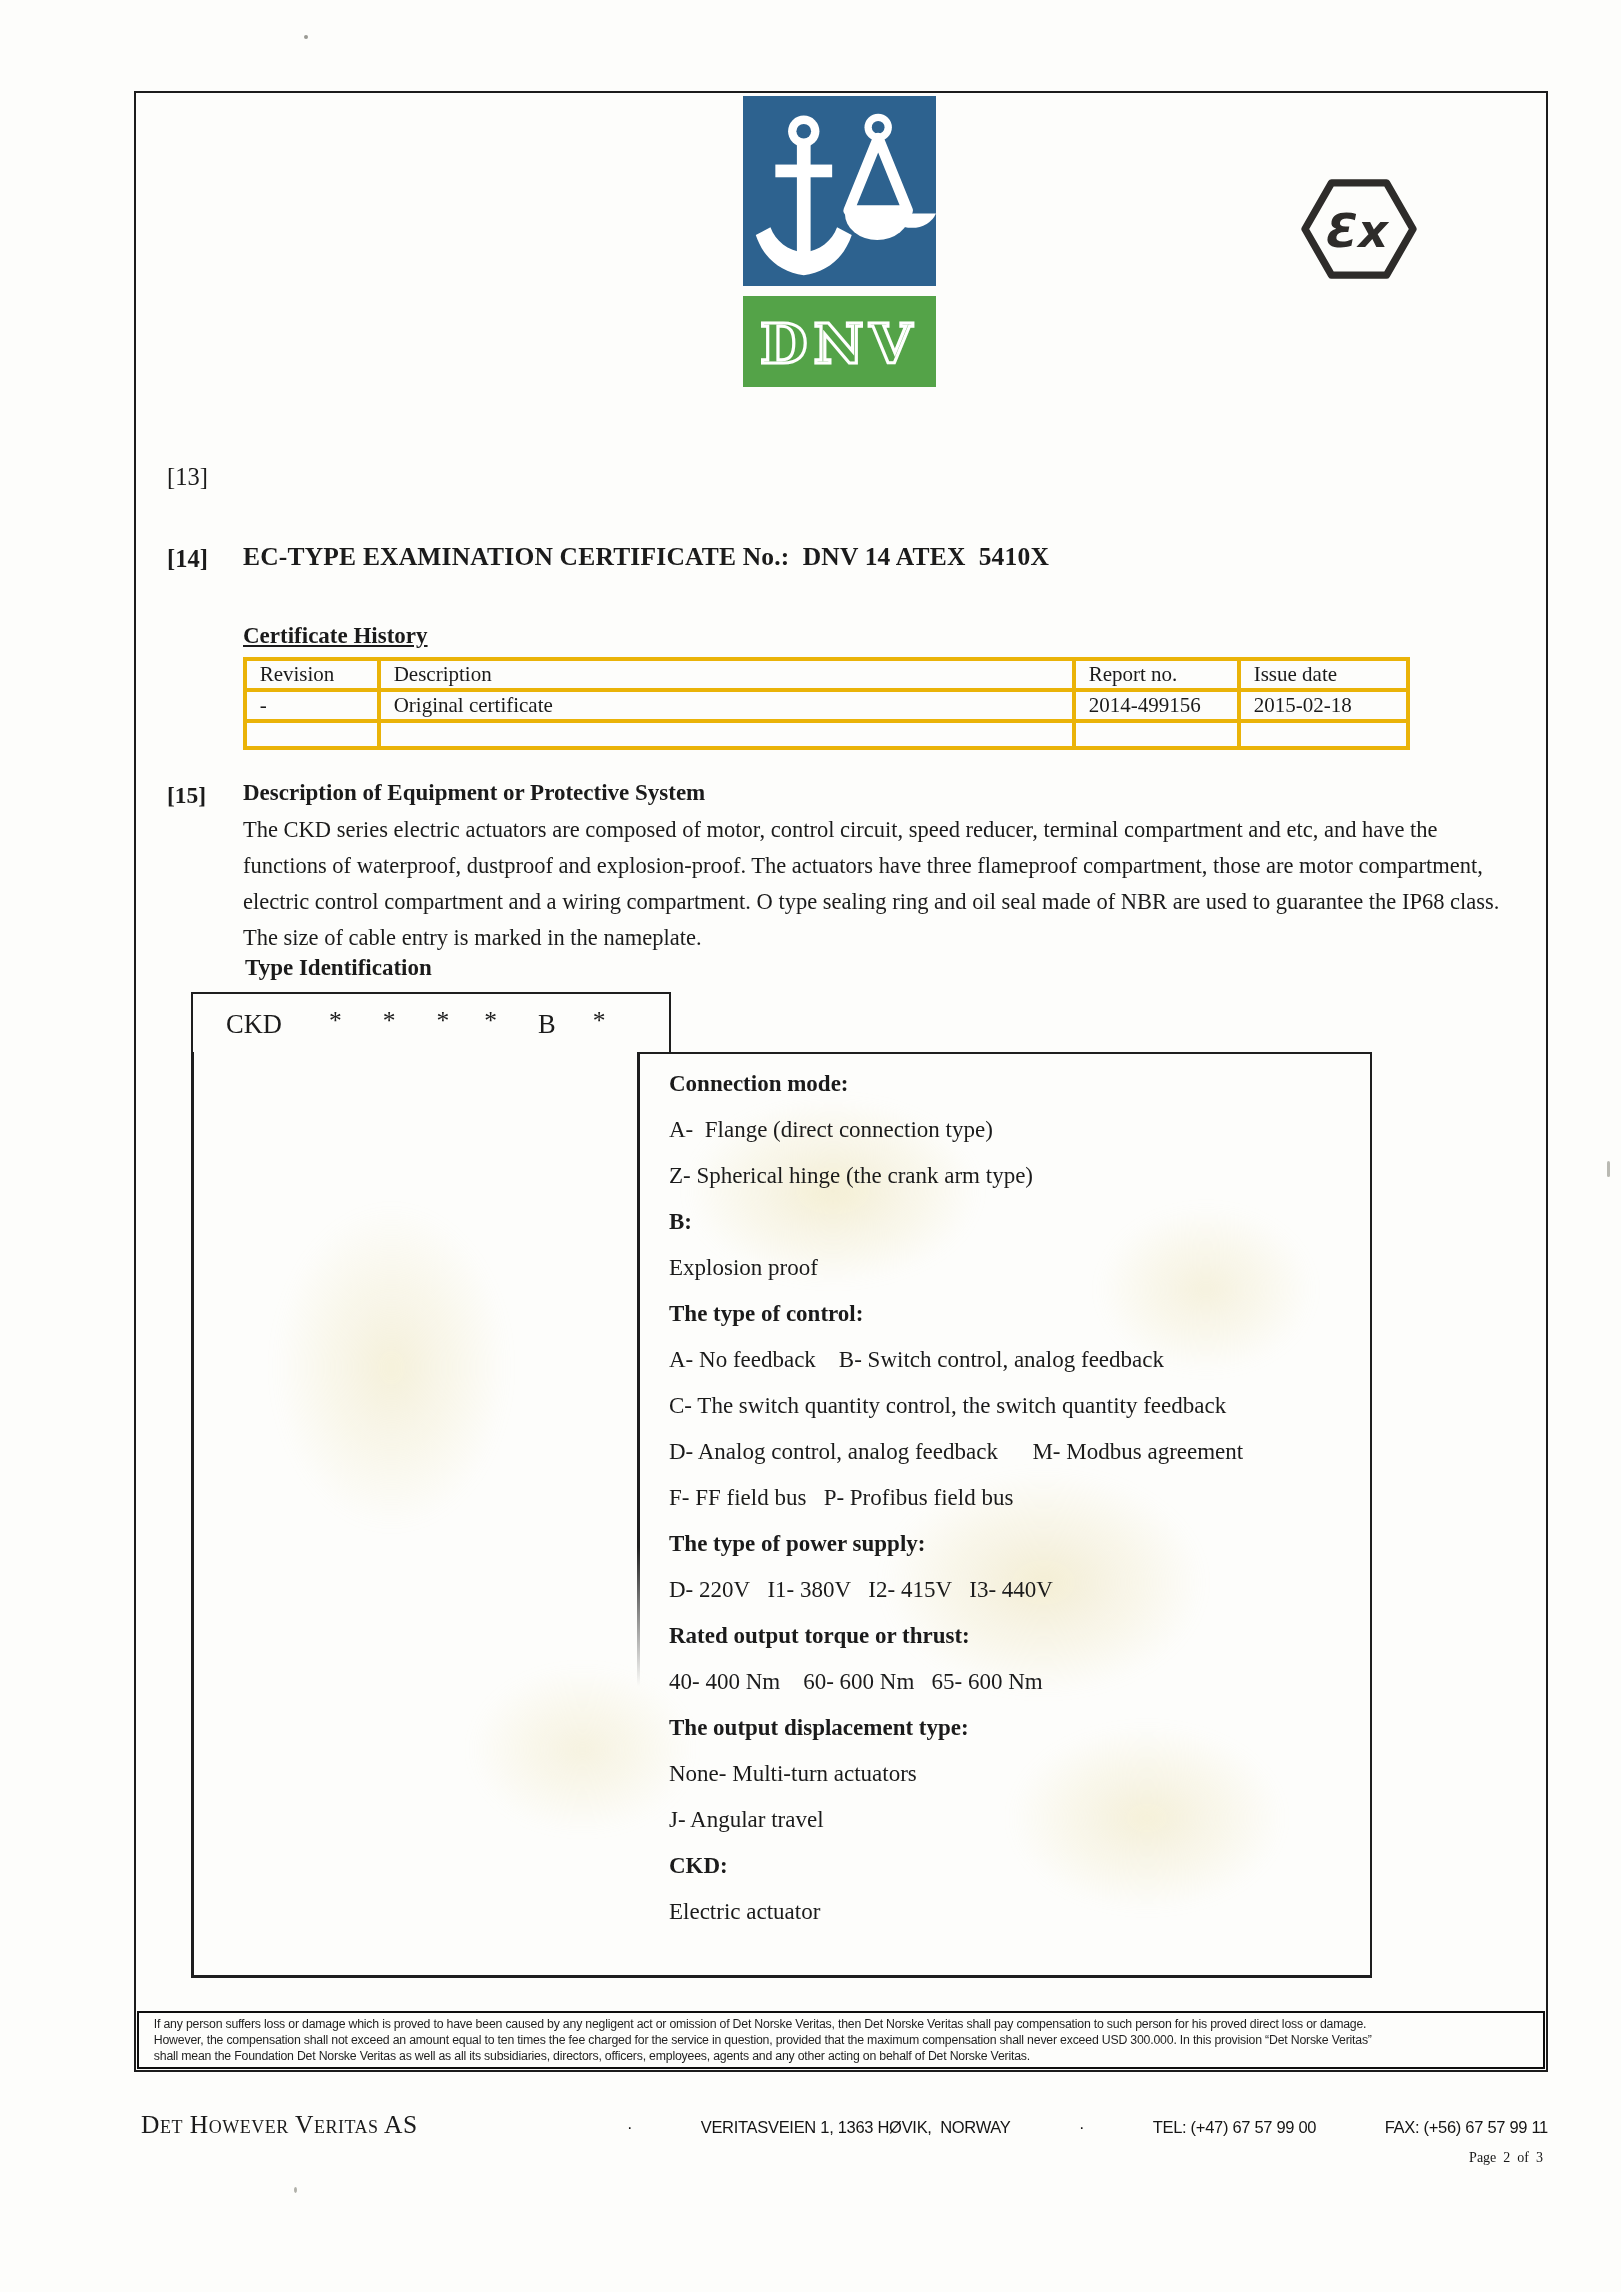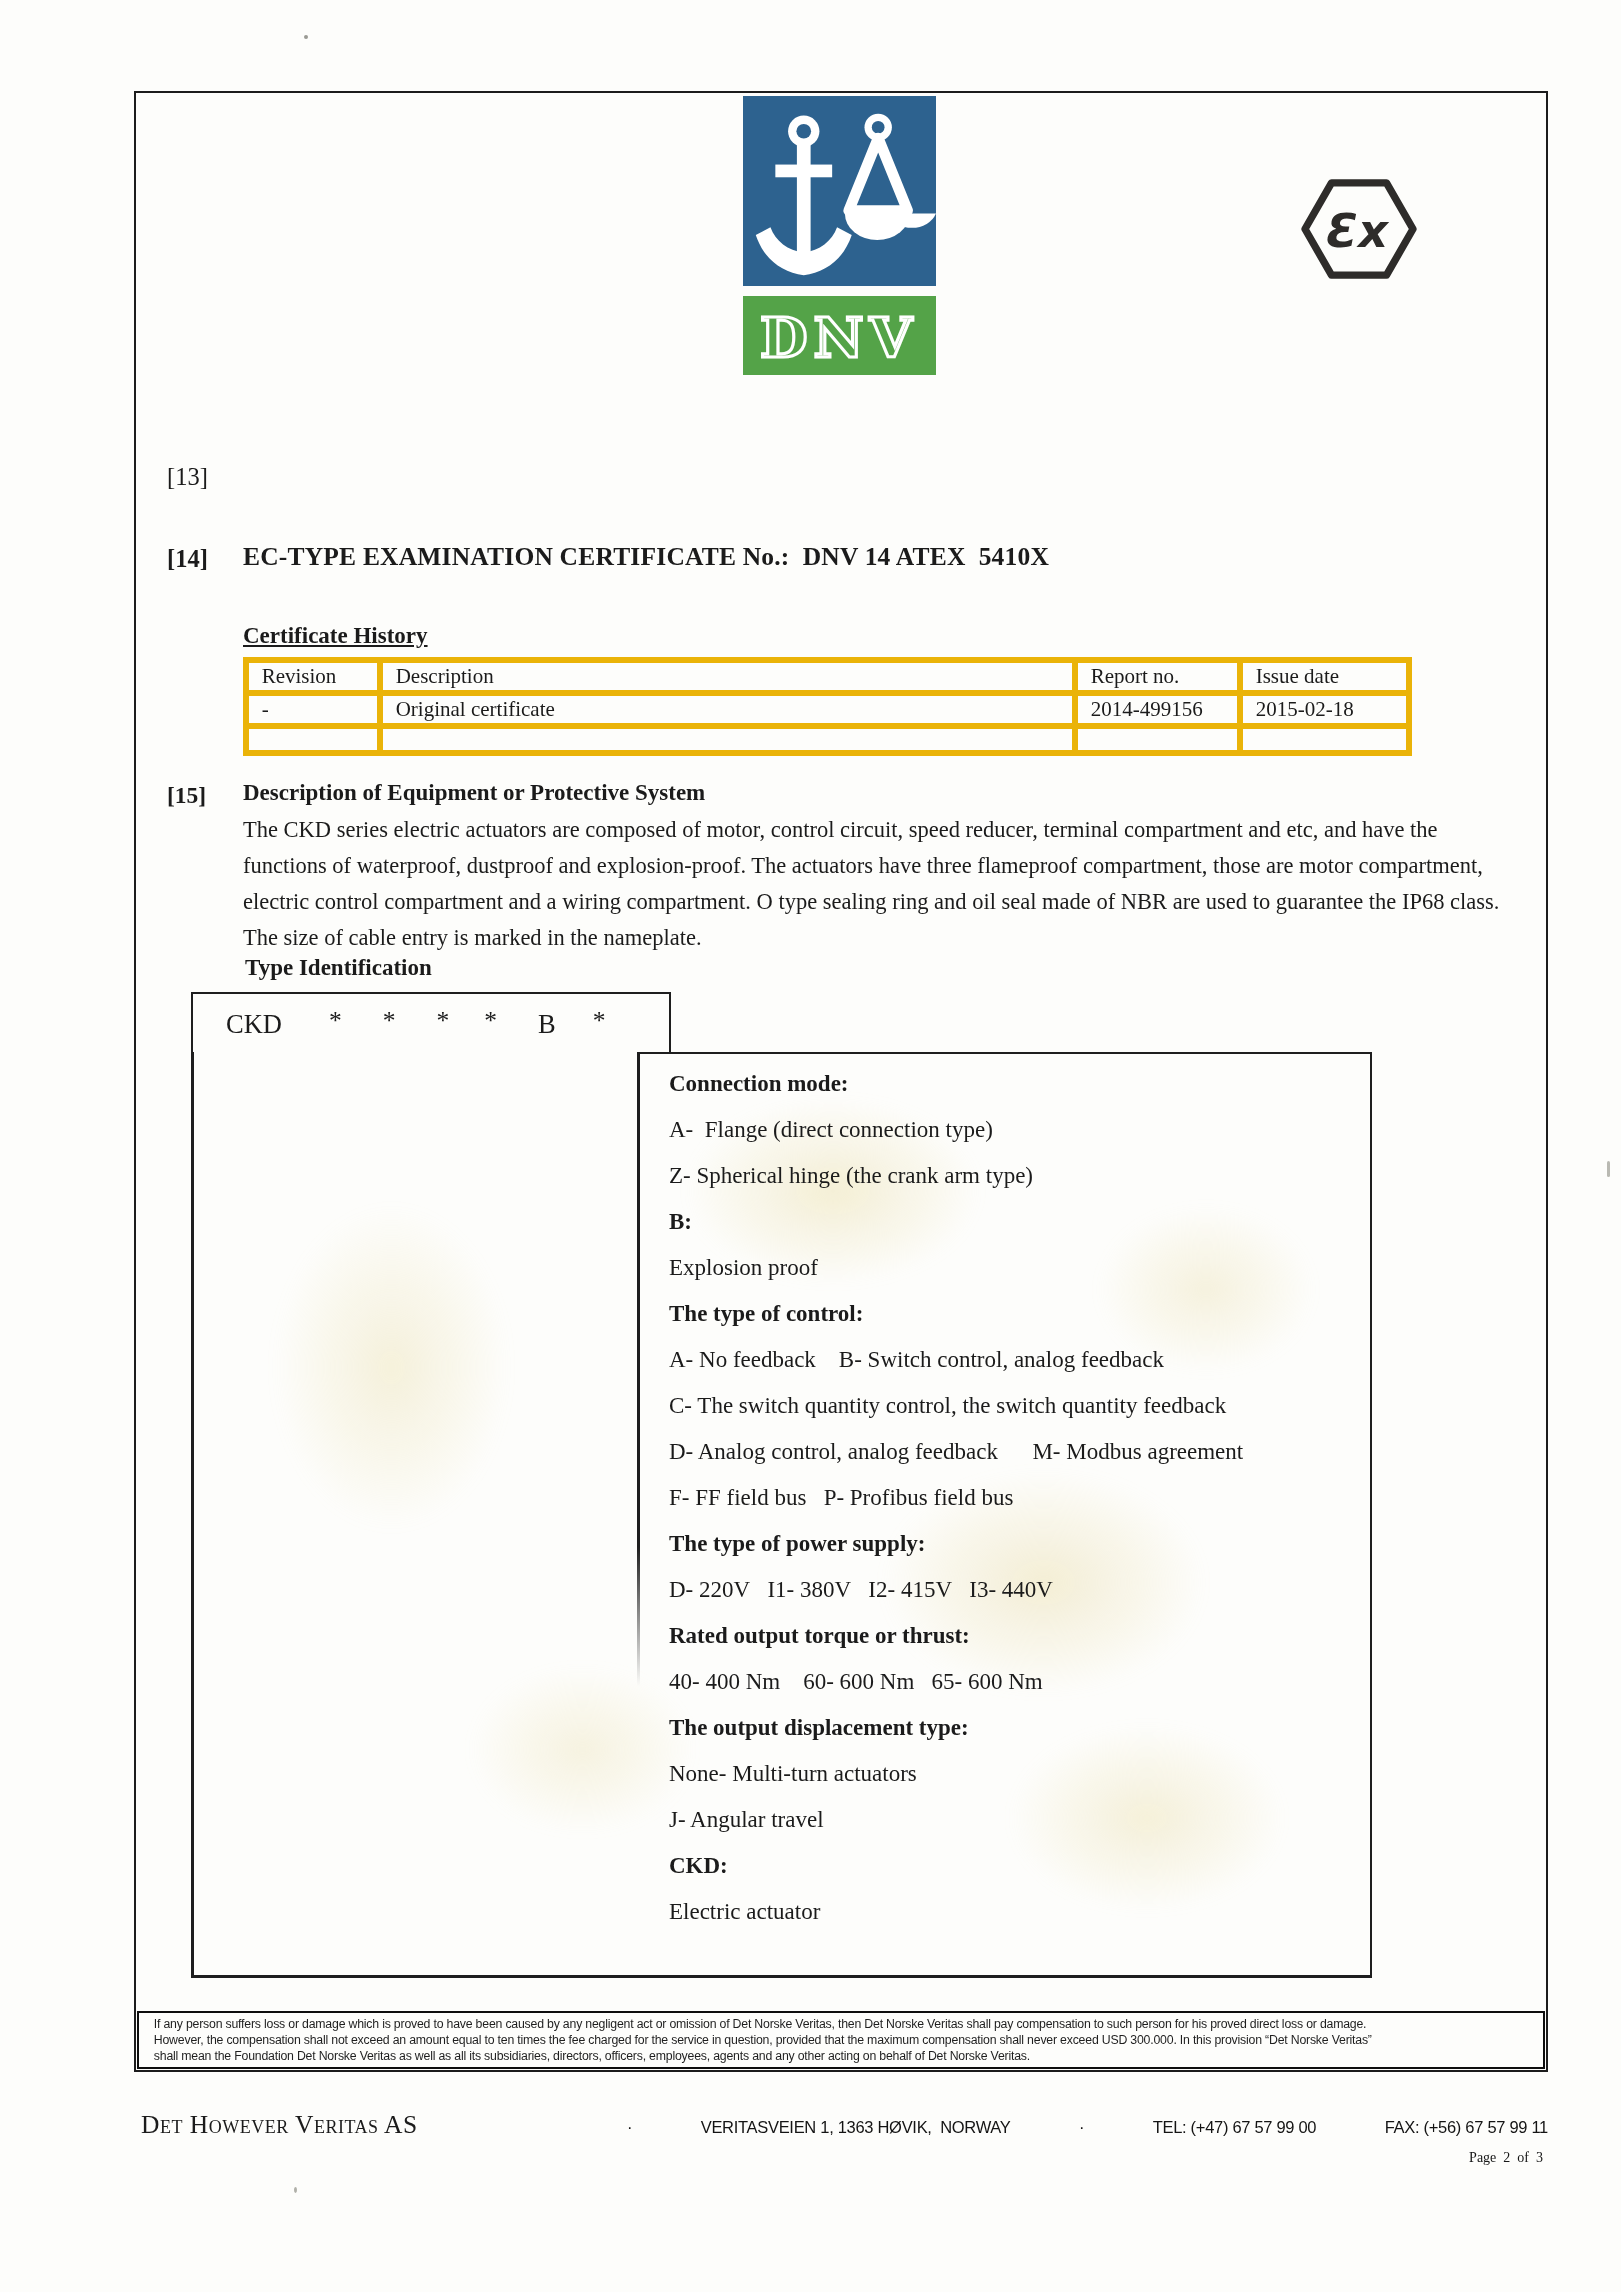--- a/index.html
+++ b/index.html
@@ -6,33 +6,33 @@
   #page{
     position:relative;width:1621px;height:2293px;overflow:hidden;
     background:#fdfdfb;color:#1b1b1b;
     font-family:"Liberation Serif", serif;
   }
   .abs{position:absolute;}
   
   .page-border{left:134px;top:91px;width:1410px;height:1977px;border:2.5px solid #1c1c1c;}
   
   .dnv-blue{left:743px;top:96px;width:193px;height:190px;background:#2d628f;}
-  .dnv-green{left:743px;top:296px;width:193px;height:79px;background:#54a348;display:flex;align-items:center;justify-content:center;}
+  .dnv-green{left:743px;top:296px;width:193px;height:91px;background:#54a348;display:flex;align-items:center;justify-content:center;}
   
   .ex-box{left:1298px;top:176px;width:122px;height:106px;}
   
   .item13{left:167px;top:463px;font-size:24.5px;}
   .schedule{left:134px;top:457px;width:1412px;text-align:center;font-size:30px;font-weight:bold;letter-spacing:0.5px;}
   .item14{left:167px;top:545px;font-size:24.5px;font-weight:bold;}
   .cert-line{left:243px;top:542px;font-size:25.5px;font-weight:bold;letter-spacing:0.2px;}
   .hist-title{left:243px;top:623px;font-size:23px;font-weight:bold;text-decoration:underline;}
   
   .hist-table-wrap{left:243px;top:657px;}
   table.hist{border-collapse:collapse;table-layout:fixed;width:1162px;background:transparent;}
-  table.hist td,table.hist th{border:6px solid #eab308;font-size:21px;font-weight:normal;text-align:left;padding:1px 3.9px 1px 12.7px;white-space:nowrap;overflow:hidden;font-family:"Liberation Serif",serif;}
+  table.hist td,table.hist th{border:4px solid #eab308;font-size:21px;font-weight:normal;text-align:left;padding:1px 3.9px 1px 12.7px;white-space:nowrap;overflow:hidden;font-family:"Liberation Serif",serif;}
   tr.h-row{height:30px;}
   tr.d-row{height:28px;}
   tr.e-row{height:26.5px;}
   
   .item15{left:167px;top:782px;font-size:23.5px;font-weight:bold;}
   .s15-title{left:243px;top:780px;font-size:23px;font-weight:bold;}
   .s15-body{left:243px;top:812px;width:1266px;font-size:22.5px;line-height:36px;text-align:left;}
   
   .ti-title{left:245px;top:955px;font-size:23px;font-weight:bold;}
   .ckd-strip{left:191px;top:992px;width:443px;height:60px;border:2.5px solid #1e1e1e;border-bottom:none;display:flex;align-items:center;padding-left:33px;box-sizing:content-box;}

